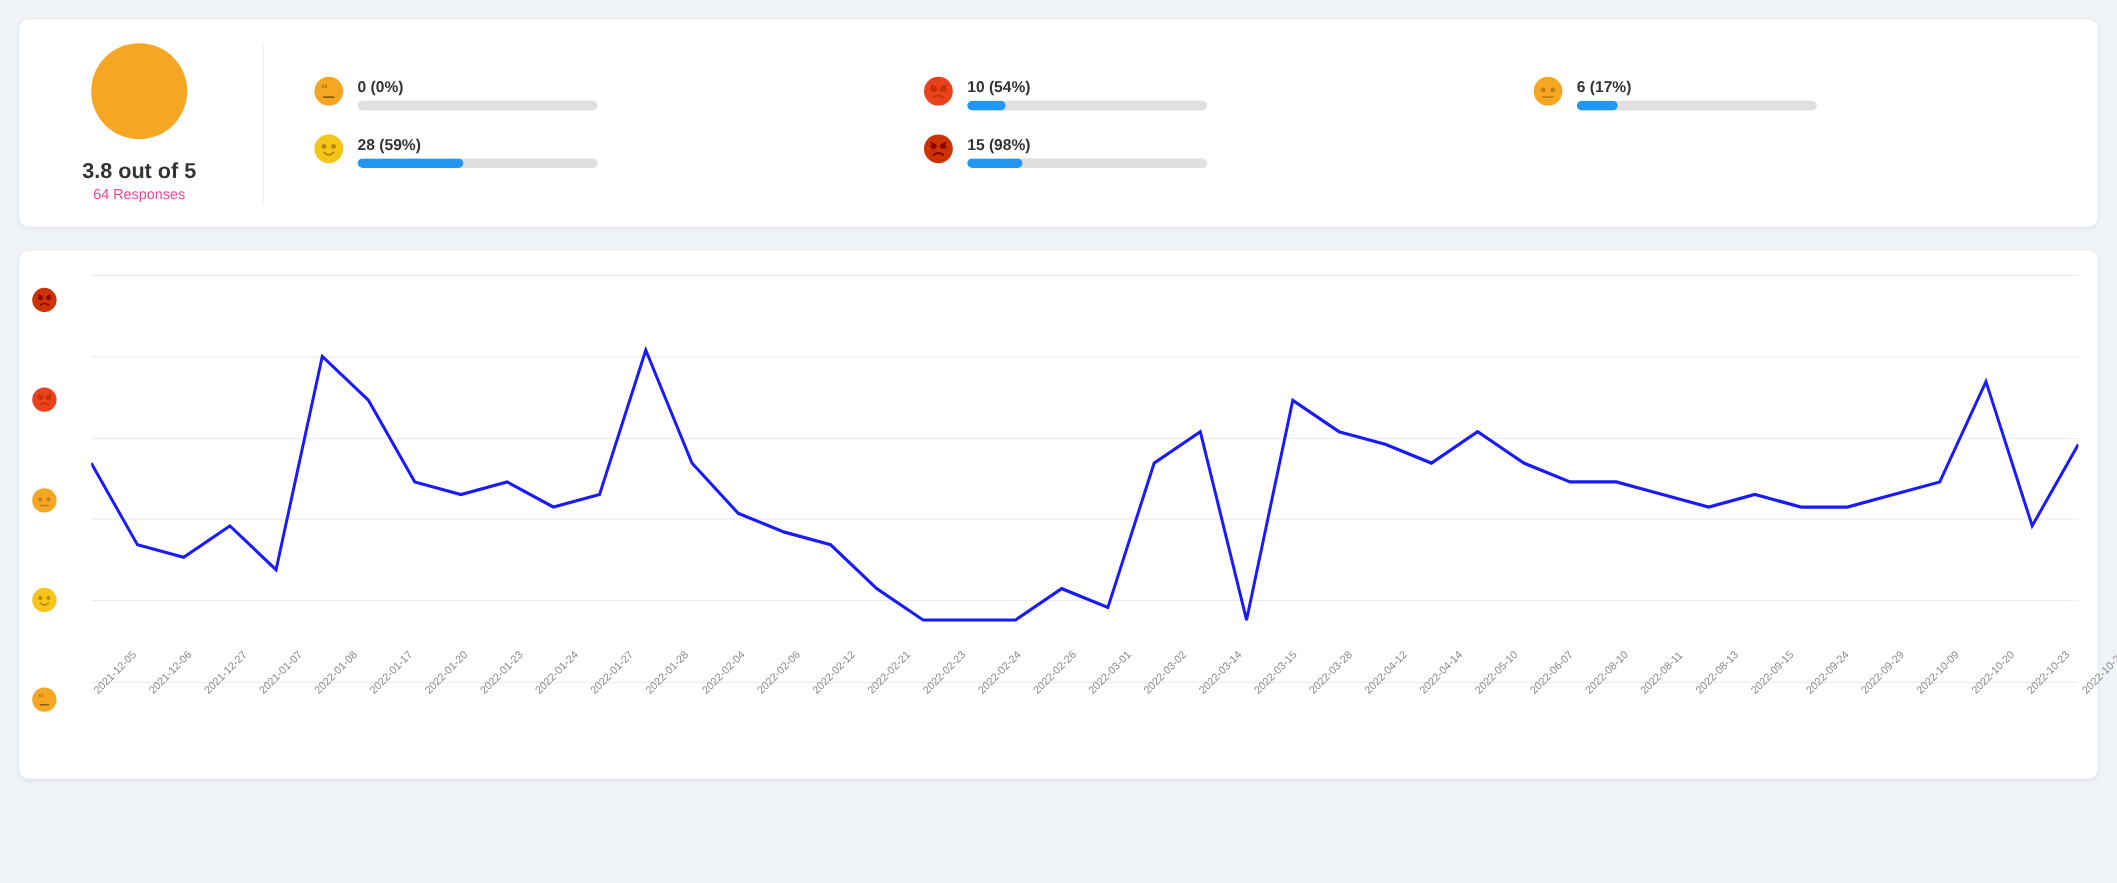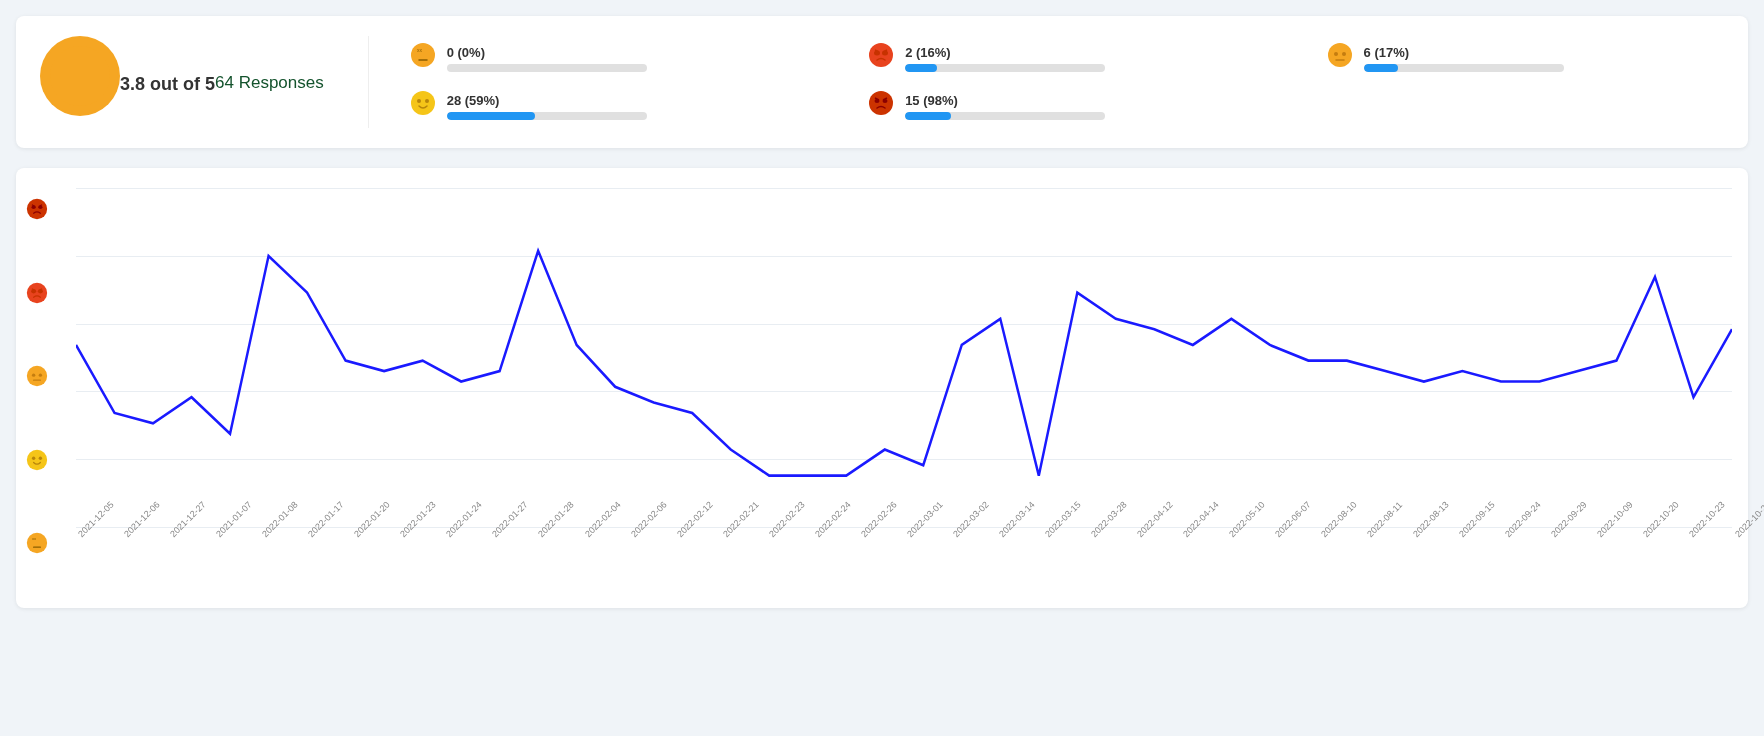--- a/index.html
+++ b/index.html
@@ -16,23 +16,24 @@
       padding: 20px 24px;
       display: flex;
       align-items: center;
       gap: 40px;
       margin-bottom: 20px;
       box-shadow: 0 1px 4px rgba(0,0,0,0.08);
     }
 
     .score-card {
       display: flex;
+      flex-direction: column;
       align-items: center;
       min-width: 180px;
-      padding-right: 44px;
+      padding-right: 27px;
       border-right: 1px solid #eee;
     }
 
     .emoji-large {
       width: 80px;
       height: 80px;
       background: #f5a623;
       border-radius: 50%;
       display: flex;
       align-items: center;
@@ -52,22 +53,22 @@
     }
 
     .score-value {
       font-size: 18px;
       font-weight: 700;
       color: #333;
       margin-top: 4px;
     }
 
     .score-responses {
-      font-size: 17px;
-      color: #14532d;
+      font-size: 12px;
+      color: #ec4899;
       margin-top: 2px;
     }
 
     .ratings-grid {
       display: grid;
       grid-template-columns: repeat(3, 1fr);
       gap: 16px 60px;
       flex: 1;
     }
 
@@ -217,21 +218,21 @@
       <div class="rating-row">
         <div class="rating-emoji"><svg width="26" height="26" viewBox="0 0 26 26">
             <circle cx="13" cy="13" r="12" fill="#e8431e"></circle>
             <ellipse cx="9" cy="11" rx="3" ry="2.5" fill="#c73200"></ellipse>
             <ellipse cx="17" cy="11" rx="3" ry="2.5" fill="#c73200"></ellipse>
             <path d="M9 18 Q13 15 17 18" stroke="#c73200" stroke-width="1.5" fill="none" stroke-linecap="round"></path>
             <line x1="7" y1="8" x2="11" y2="10" stroke="#c73200" stroke-width="1.5"></line>
             <line x1="15" y1="10" x2="19" y2="8" stroke="#c73200" stroke-width="1.5"></line>
           </svg></div>
         <div class="rating-info">
-          <div class="rating-label">2 (16%)</div>
+          <div class="rating-label">10 (54%)</div>
           <div class="progress-bar-bg">
             <div class="progress-bar-fill" style="width: 16%; background: rgb(33, 150, 243);"></div>
           </div>
         </div>
       </div>
       <div class="rating-row">
         <div class="rating-emoji"><svg width="26" height="26" viewBox="0 0 26 26">
             <circle cx="13" cy="13" r="12" fill="#f5a623"></circle>
             <circle cx="9" cy="12" r="2" fill="#c47d10"></circle>
             <circle cx="17" cy="12" r="2" fill="#c47d10"></circle>

